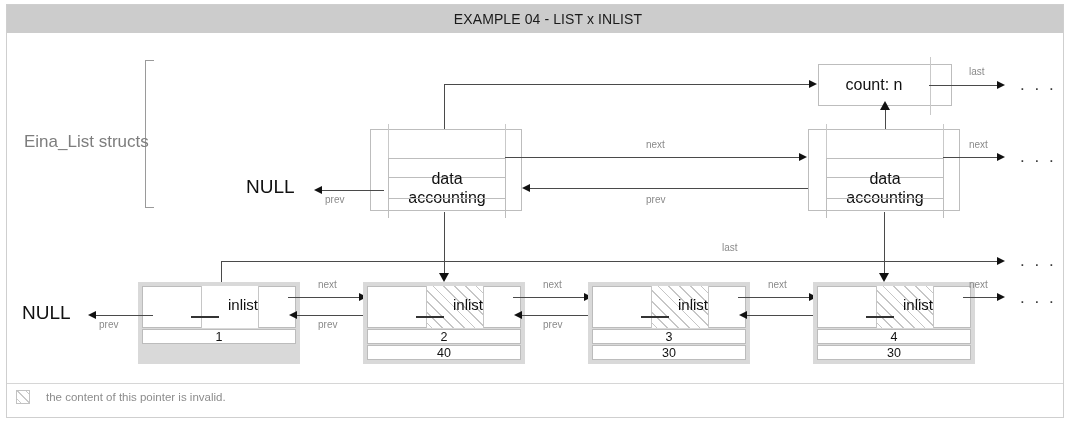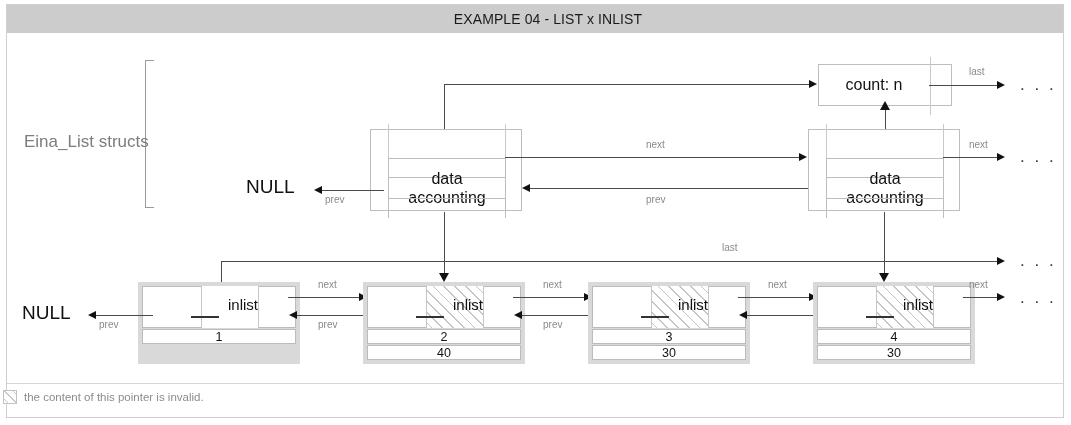--- a/index.html
+++ b/index.html
@@ -43,24 +43,24 @@
   }
   
   .legend-sep {
     position: absolute;
     left: 7px; top: 383px;
     width: 1056px; height: 1px;
     background: #d6d6d6;
   }
   .legend {
     position: absolute;
-    left: 3px; top: 390px;
+    left: 16px; top: 390px;
     display: flex;
     align-items: center;
-    gap: 7px;
+    gap: 16px;
   }
   .legend-swatch {
     width: 14px; height: 14px;
     border: 1px solid #c2c2c2;
     box-sizing: border-box;
     background-image: repeating-linear-gradient(
       45deg, #ffffff 0 2.4px, #c9c9c9 2.4px 3.4px, #ffffff 3.4px 6px);
   }
   .legend-text {
     font-size: 11.5px;

